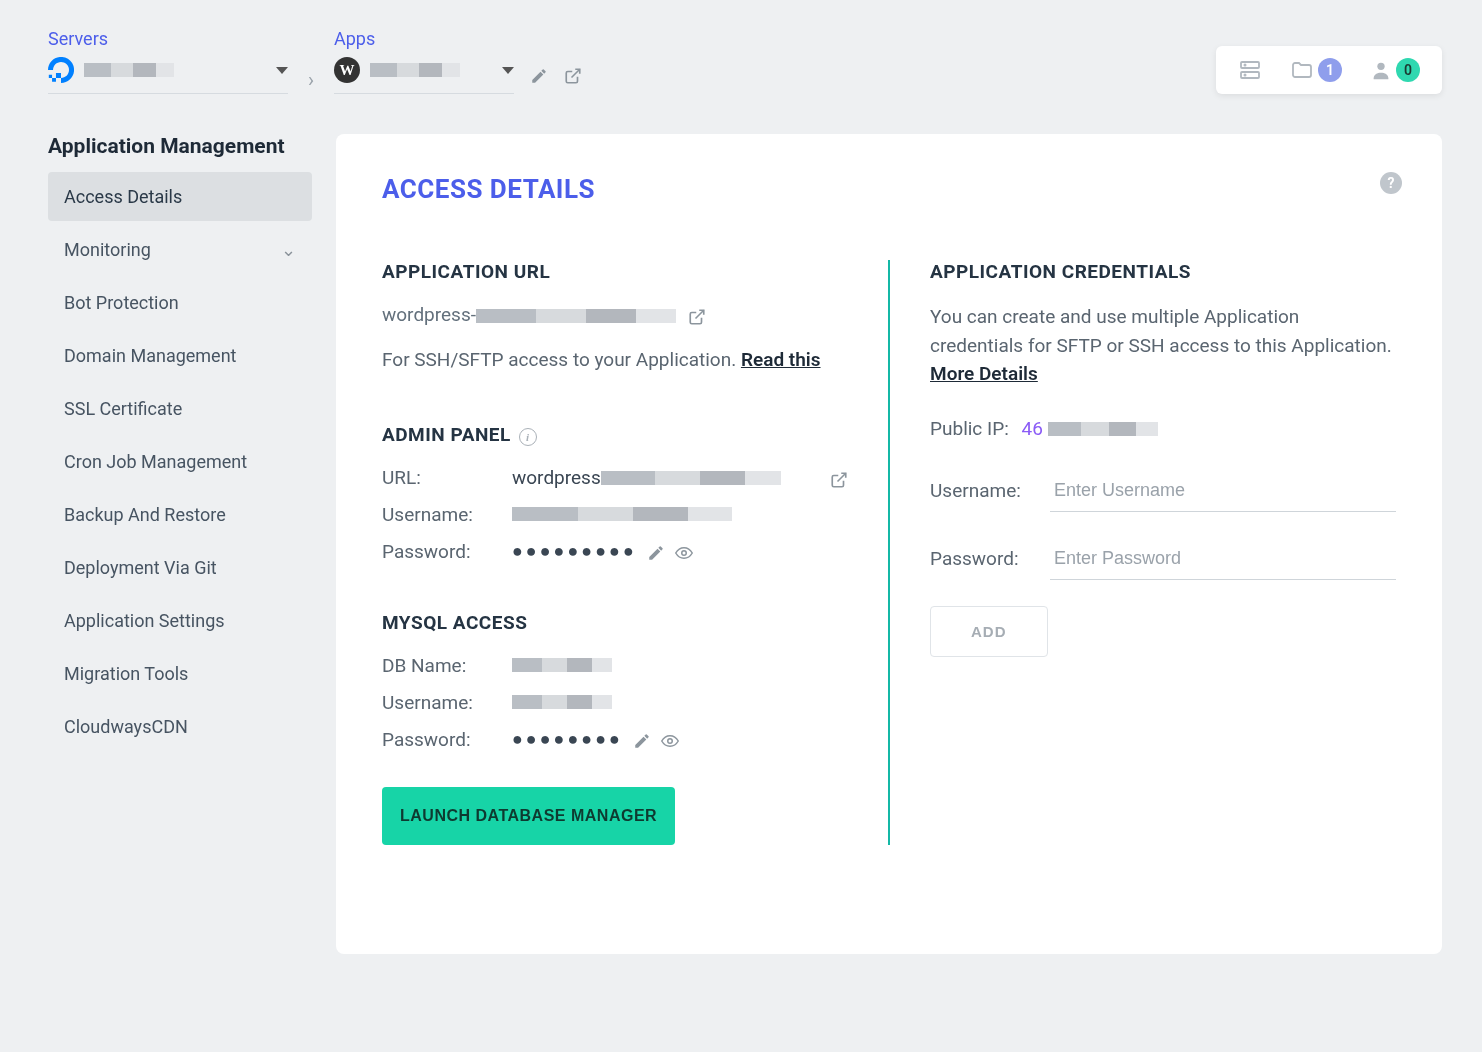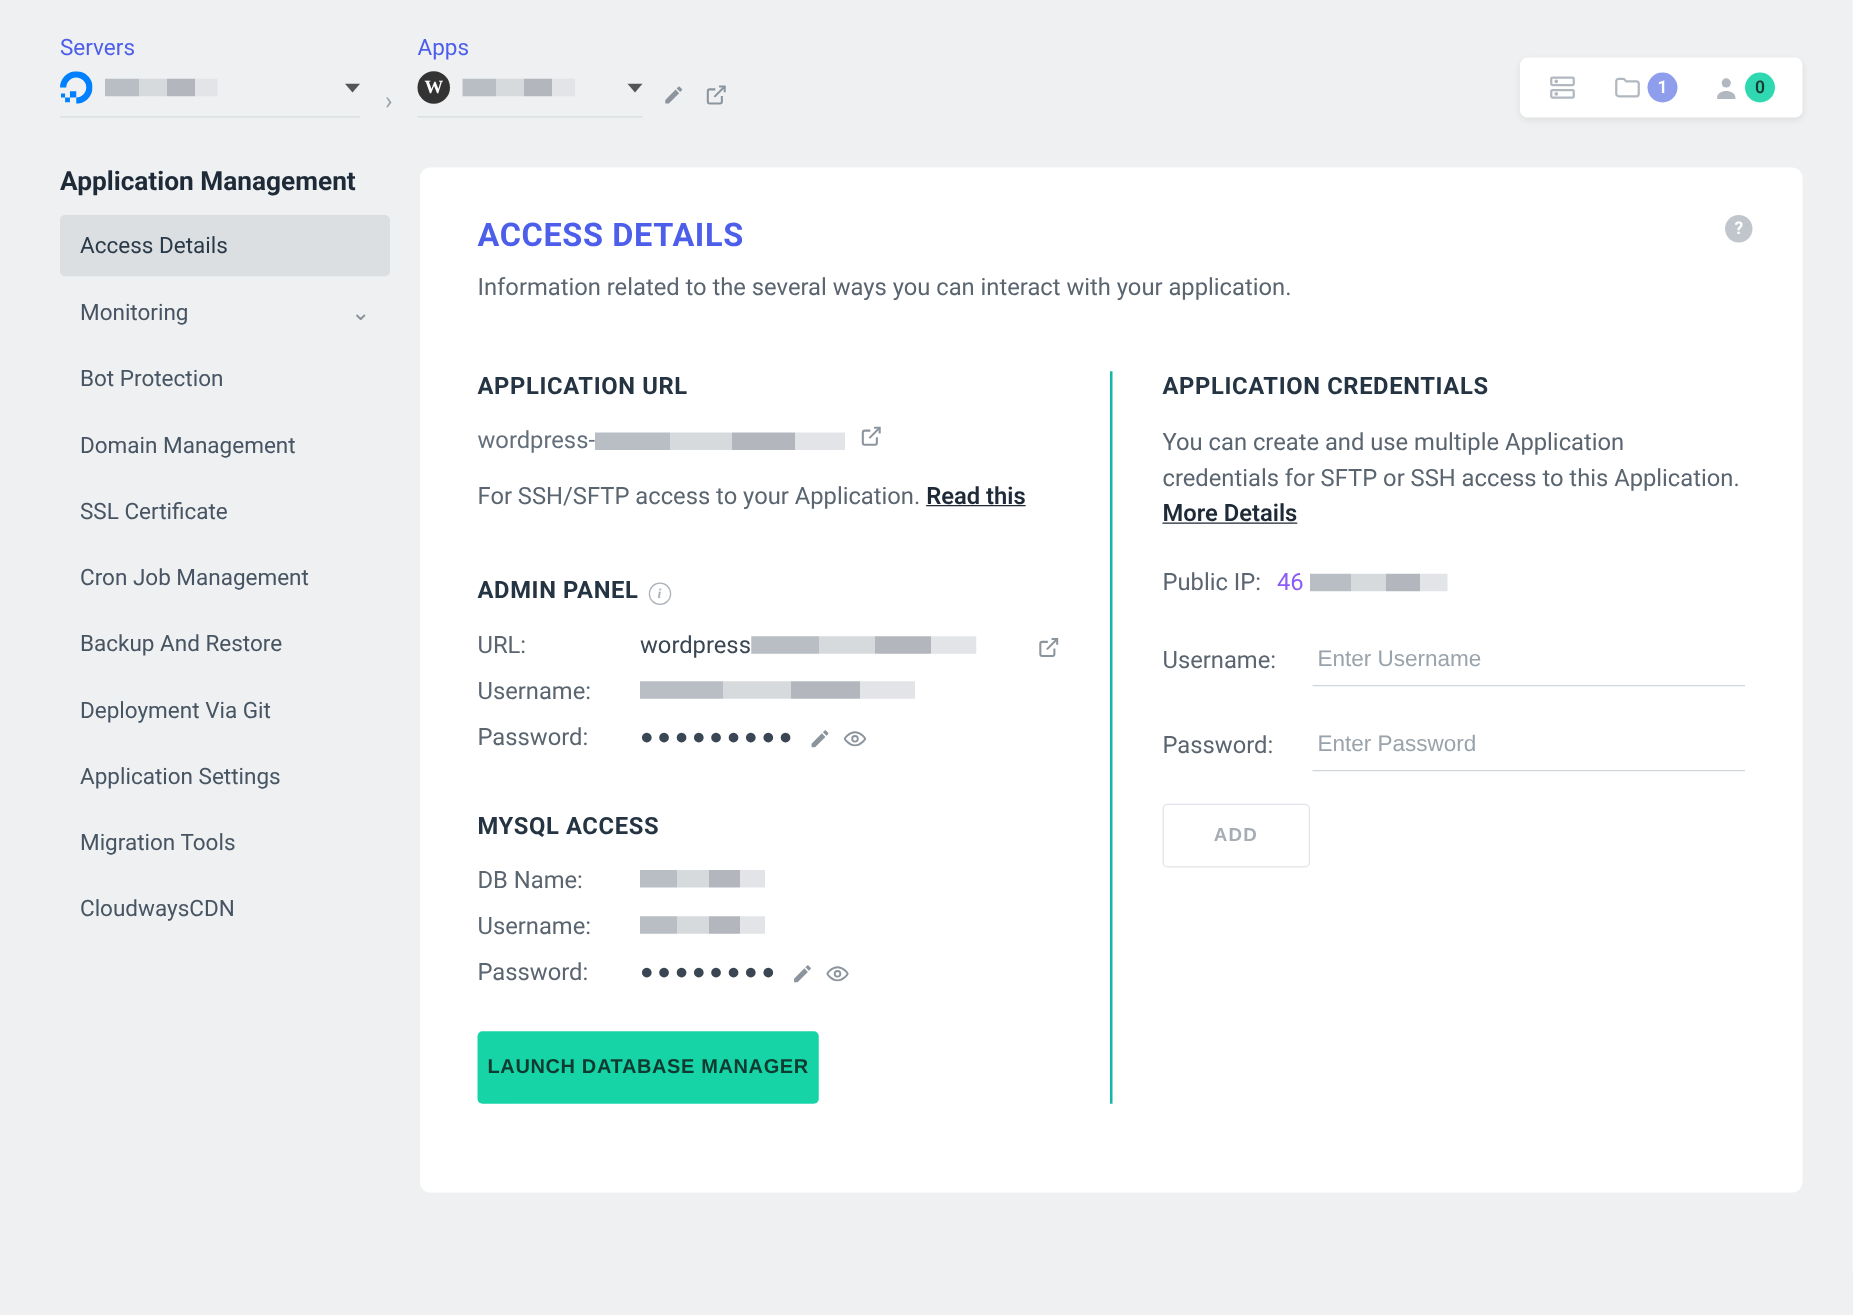--- a/index.html
+++ b/index.html
@@ -114,31 +114,31 @@
   }
   .panel-sub {
     margin-top:14px;color:#5a6570;font-size:19px;
   }
   .two-col {
     display:flex;gap:0;margin-top:56px;
   }
   .col-left{flex:1;padding-right:40px;}
   .col-right{flex:1;padding-left:40px;border-left:2px solid #14b8a6;}
   .section-h{font-size:19px;font-weight:700;letter-spacing:0.5px;color:#253443;margin-bottom:20px;}
-  .url-row{display:flex;align-items:flex-start;gap:12px;color:#63707c;font-size:19px;margin-bottom:20px;}
+  .url-row{display:flex;align-items:flex-end;gap:12px;color:#63707c;font-size:19px;margin-bottom:20px;}
   .body-text{color:#5a6570;font-size:19px;line-height:1.5;}
   .body-text a{color:#1e2a37;font-weight:600;text-decoration:underline;}
   .subblock{margin-top:48px;}
   .kv-row{display:flex;align-items:center;margin-bottom:14px;font-size:19px;}
   .kv-label{color:#5a6570;min-width:130px;}
   .kv-value{color:#3a4653;display:flex;align-items:flex-end;gap:10px;}
   .dots{letter-spacing:3px;font-size:18px;color:#3a4653;}
   .launch-btn{
     margin-top:22px;background:#17d4a7;color:#0e3a30;font-weight:700;font-size:16px;letter-spacing:0.5px;
-    border:none;border-radius:4px;padding:20px 8px;cursor:pointer;
+    border:none;border-radius:4px;padding:20px 18px;cursor:pointer;
   }
   .cred-label{color:#5a6570;font-size:19px;min-width:120px;}
   .cred-row{display:flex;align-items:center;margin-bottom:26px;}
   .cred-input{
     flex:1;border:none;border-bottom:1px solid #cfd5da;padding:10px 4px;font-size:18px;color:#3a4653;outline:none;
   }
   .cred-input::placeholder{color:#9aa2aa;}
   .add-btn{
     background:#fff;border:1px solid #e0e4e8;color:#a6adb4;font-weight:600;letter-spacing:1px;
     padding:16px 40px;border-radius:4px;cursor:pointer;font-size:15px;
@@ -245,21 +245,20 @@
         <span>Migration Tools</span>
       </div>
     <div class="nav-item">
         <span>CloudwaysCDN</span>
       </div>
   </div>
 
   <div class="panel">
     <div class="help-circle">?</div>
     <div class="panel-title">ACCESS DETAILS</div>
-    <div class="panel-sub">Information related to the several ways you can interact with your application.</div>
 
     <div class="two-col">
       <div class="col-left">
         <div class="section-h">APPLICATION URL</div>
         <div class="url-row">
           <span><span>wordpress-</span><span class="redacted" style="width:200px;vertical-align:middle"></span></span>
           <svg class="ext-icon" viewBox="0 0 24 24" fill="none" stroke="currentColor" stroke-width="2.2">
               <path d="M18 13v6a2 2 0 0 1-2 2H5a2 2 0 0 1-2-2V8a2 2 0 0 1 2-2h6"></path>
               <path d="M15 3h6v6"></path>
               <path d="M10 14L21 3"></path>

